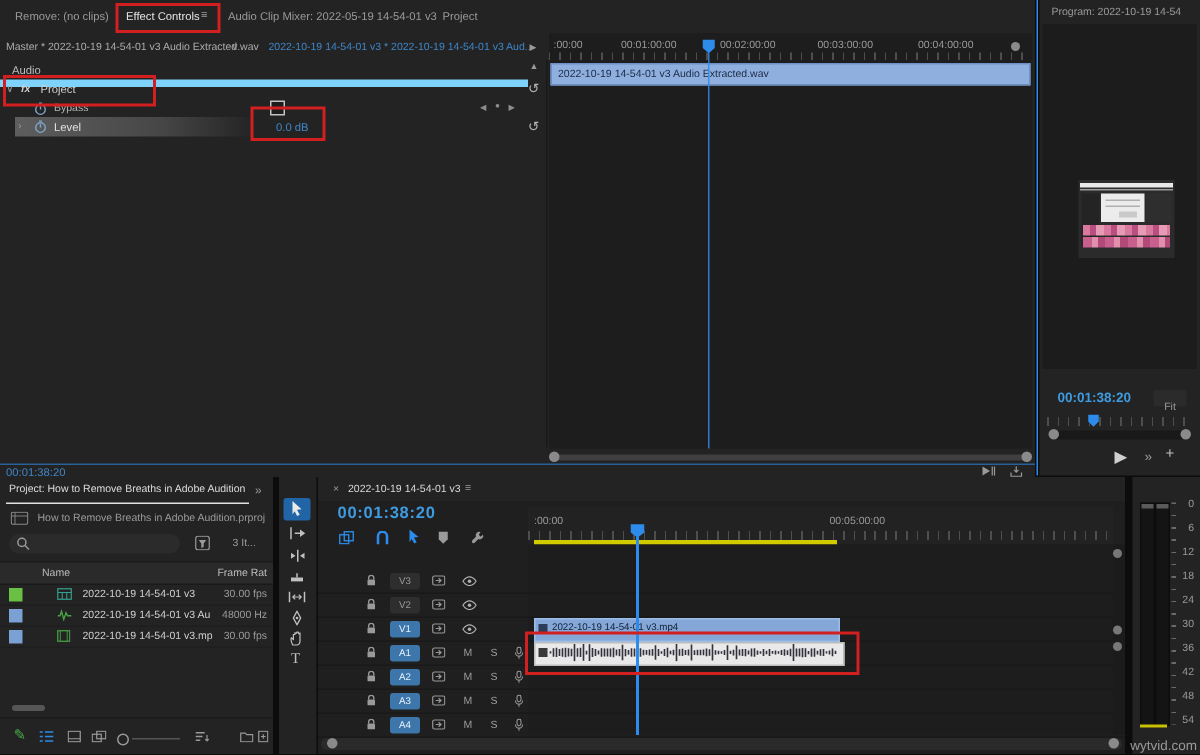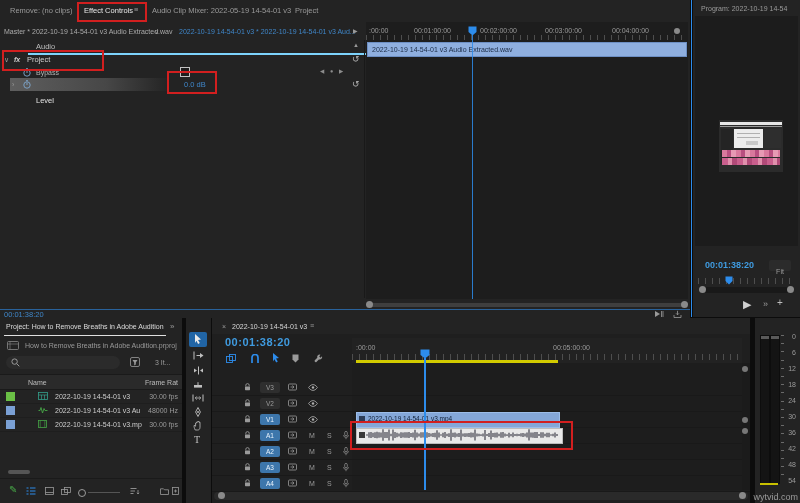--- a/index.html
+++ b/index.html
@@ -34,21 +34,21 @@
       <span class="a t75 dim" style="left:152px;top:6px;">Audio Clip Mixer: 2022-05-19 14-54-01 v3</span>
       <span class="a t75 dim" style="left:295px;top:6px;">Project</span>
     </div>
 
     <div class="a" style="left:0;top:22px;width:690px;height:18px;background:#232323;">
       <span class="a t7" style="left:4px;top:5px;color:#ababab;">Master * 2022-10-19 14-54-01 v3 Audio Extracted.wav</span>
       <span class="a t7 dim" style="left:154px;top:5px;">∨</span>
       <span class="a t7" style="left:179px;top:5px;color:#3f86c8;">2022-10-19 14-54-01 v3 * 2022-10-19 14-54-01 v3 Aud...</span>
     </div>
 
-    <div class="a" style="left:0;top:40px;width:352px;height:13px;border-bottom:2px solid #7dd3fc;margin-left:28px;">
+    <div class="a" style="left:0;top:40px;width:352px;height:13px;border-bottom:5px solid #7dd3fc;">
       <span class="a t75" style="left:8px;top:2px;color:#bdbdbd;">Audio</span>
     </div>
 
     <div class="a" style="left:0;top:53px;width:352px;height:13px;">
       <span class="a t7 dim" style="left:4px;top:2px;">∨</span>
       <span class="a t7" style="left:14px;top:2px;font-style:italic;font-weight:bold;color:#cfcfcf;">fx</span>
       <span class="a t75" style="left:27px;top:2px;color:#cfcfcf;">Project</span>
       <span class="a" style="left:352px;top:1px;font-size:9px;color:#b5b5b5;">↺</span>
     </div>
 
@@ -68,21 +68,21 @@
 
     <div class="a" style="left:0;top:78px;width:352px;height:13px;">
       <div class="a" style="left:10px;top:0;width:160px;height:13px;background:linear-gradient(90deg,#5e5e5e,#474747 60%,rgba(60,60,60,0));"></div>
       <span class="a t7 dim" style="left:12px;top:2px;">›</span>
       <span class="a" style="left:23px;top:2px;">
         <svg width="8" height="9" viewBox="0 0 8 9">
             <circle cx="4" cy="5" r="3.2" fill="none" stroke="#7fa8cf" stroke-width="0.9"></circle>
             <path d="M4 5V2.8M3 .7h2" fill="none" stroke="#7fa8cf" stroke-width="0.9"></path>
           </svg>
       </span>
-      <span class="a t75" style="left:36px;top:18px;color:#e2e2e2;">Level</span>
+      <span class="a t75" style="left:36px;top:2px;color:#e2e2e2;">Level</span>
       <span class="a t75" style="left:184px;top:2px;color:#3f86c8;">0.0 dB</span>
       <span class="a" style="left:352px;top:1px;font-size:9px;color:#b5b5b5;">↺</span>
     </div>
 
 
     <span class="a" style="left:353px;top:27px;font-size:6px;color:#9a9a9a;">▶</span>
     <span class="a" style="left:353px;top:42px;font-size:6px;color:#9a9a9a;">▲</span>
     <div class="a" style="left:364px;top:40px;width:1px;height:258px;background:#191919;"></div>
 
     <div class="a" style="left:366px;top:22px;width:322px;height:277px;background:#1d1d1d;">

